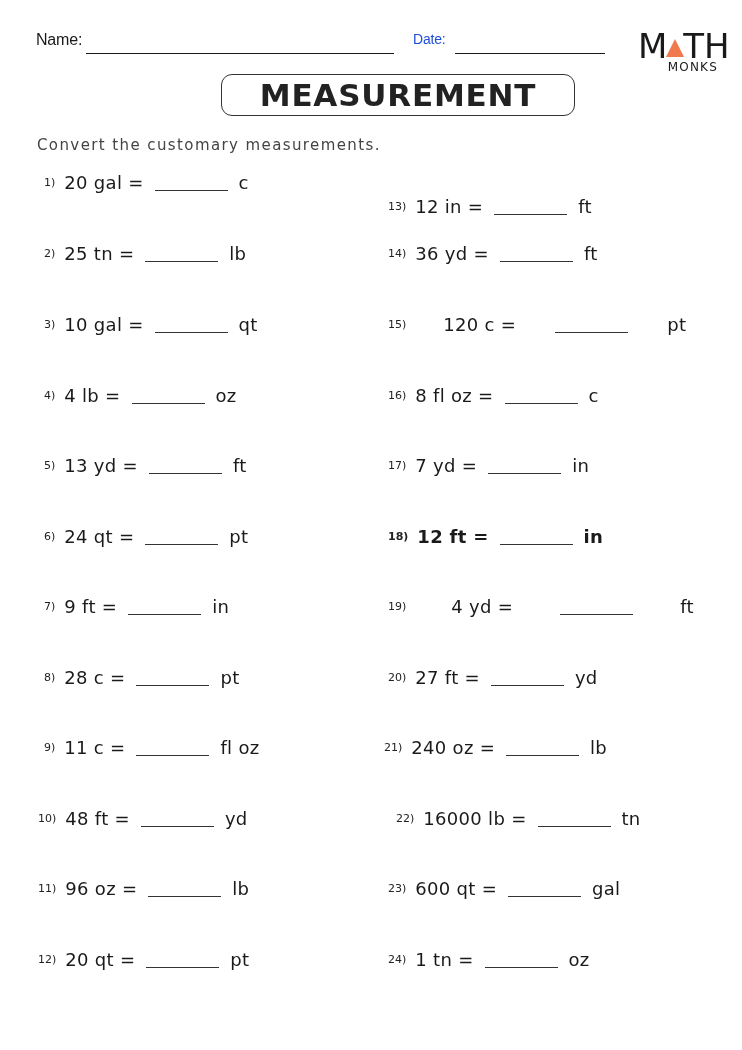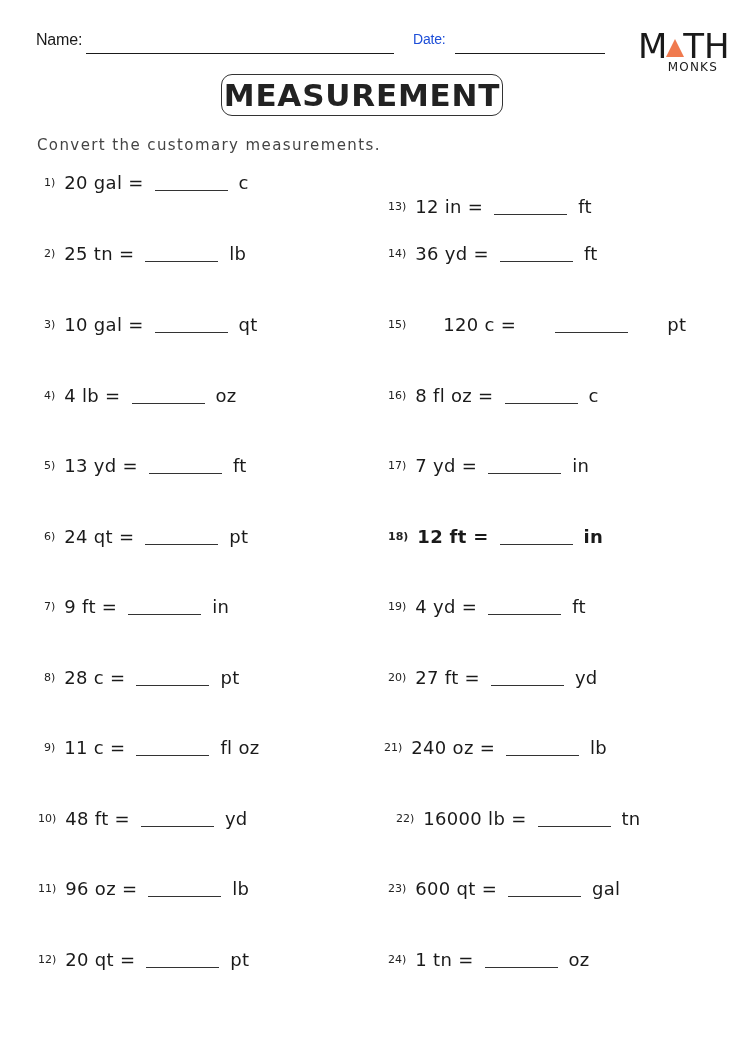--- a/index.html
+++ b/index.html
@@ -83,21 +83,21 @@
       top: 27px;
       font-size: 12px;
       font-family: "DejaVu Sans", sans-serif;
       color: #1a1a1a;
       letter-spacing: 1.2px;
     }
     .title-box {
       position: absolute;
       left: 221px;
       top: 74px;
-      width: 282px;
+      width: 354px;
       height: 42px;
       border: 1.5px solid #333;
       border-radius: 11px;
       display: flex;
       align-items: center;
       justify-content: center;
       box-sizing: border-box;
     }
     .title-text {
       font-family: "DejaVu Sans", sans-serif;
@@ -274,21 +274,21 @@
   <span class="p-expr">7 yd  =</span>
   <span class="p-blank"></span>
   <span class="p-unit">in</span>
 </div>
 <div class="problem" style="left:388px; top:526px;font-weight:bold;">
   <span class="p-num">18)</span>
   <span class="p-expr">12  ft  =</span>
   <span class="p-blank"></span>
   <span class="p-unit">in</span>
 </div>
-<div class="problem" style="left:388px; top:596px;">
+<div class="problem" style="left:388px; top:596px;gap:36px;">
   <span class="p-num">19)</span>
   <span class="p-expr">4  yd  =</span>
   <span class="p-blank"></span>
   <span class="p-unit">ft</span>
 </div>
 <div class="problem" style="left:388px; top:667px;">
   <span class="p-num">20)</span>
   <span class="p-expr">27  ft  =</span>
   <span class="p-blank"></span>
   <span class="p-unit">yd</span>

